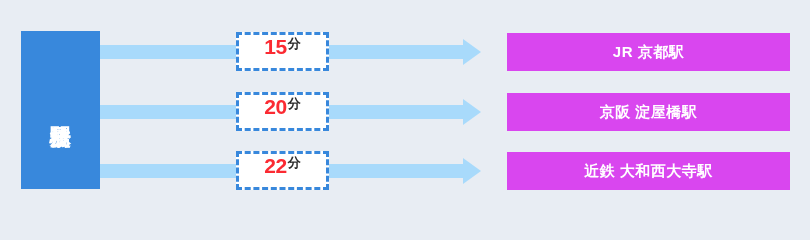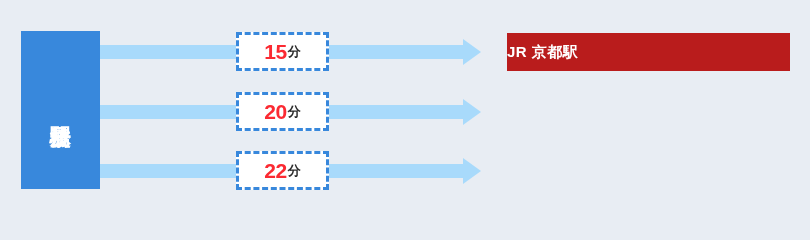--- a/index.html
+++ b/index.html
@@ -81,21 +81,20 @@
   .duration-badge {
     position: absolute;
     left: 236px;
     top: 10px;
     width: 93px;
     height: 39px;
     box-sizing: border-box;
     background: #ffffff;
     border: 3px dashed #3888dc;
     display: flex;
-    align-items: center;
     justify-content: center;
   }
   .duration-value {
     color: #fb2a32;
     font-size: 21px;
     font-weight: bold;
     letter-spacing: -0.5px;
   }
   .duration-unit {
     color: #2b2b2b;
@@ -104,24 +103,24 @@
     padding-left: 1px;
   }
 
   
   .dest-block {
     position: absolute;
     left: 507px;
     top: 11px;
     width: 283px;
     height: 38px;
-    background: #b91c1c;
+    background: #d946ef;
     display: flex;
     align-items: center;
-    justify-content: flex-start;
+    justify-content: center;
   }
   .dest-label {
     color: #ffffff;
     font-size: 15px;
     font-weight: bold;
     white-space: nowrap;
     letter-spacing: 0.5px;
   }
 </style>
 </head>
@@ -145,24 +144,30 @@
     </div>
   </div>
 
   <div class="route-row row-2">
     <div class="arrow-shaft"></div>
     <div class="arrow-head"></div>
     <div class="duration-badge">
       <span class="duration-value">20</span>
       <span class="duration-unit">分</span>
     </div>
+    <div class="dest-block">
+      <span class="dest-label">京阪 淀屋橋駅</span>
+    </div>
   </div>
 
   <div class="route-row row-3">
     <div class="arrow-shaft"></div>
     <div class="arrow-head"></div>
     <div class="duration-badge">
       <span class="duration-value">22</span>
       <span class="duration-unit">分</span>
     </div>
+    <div class="dest-block">
+      <span class="dest-label">近鉄 大和西大寺駅</span>
+    </div>
   </div>
 
 </div>
 
 </body></html>

